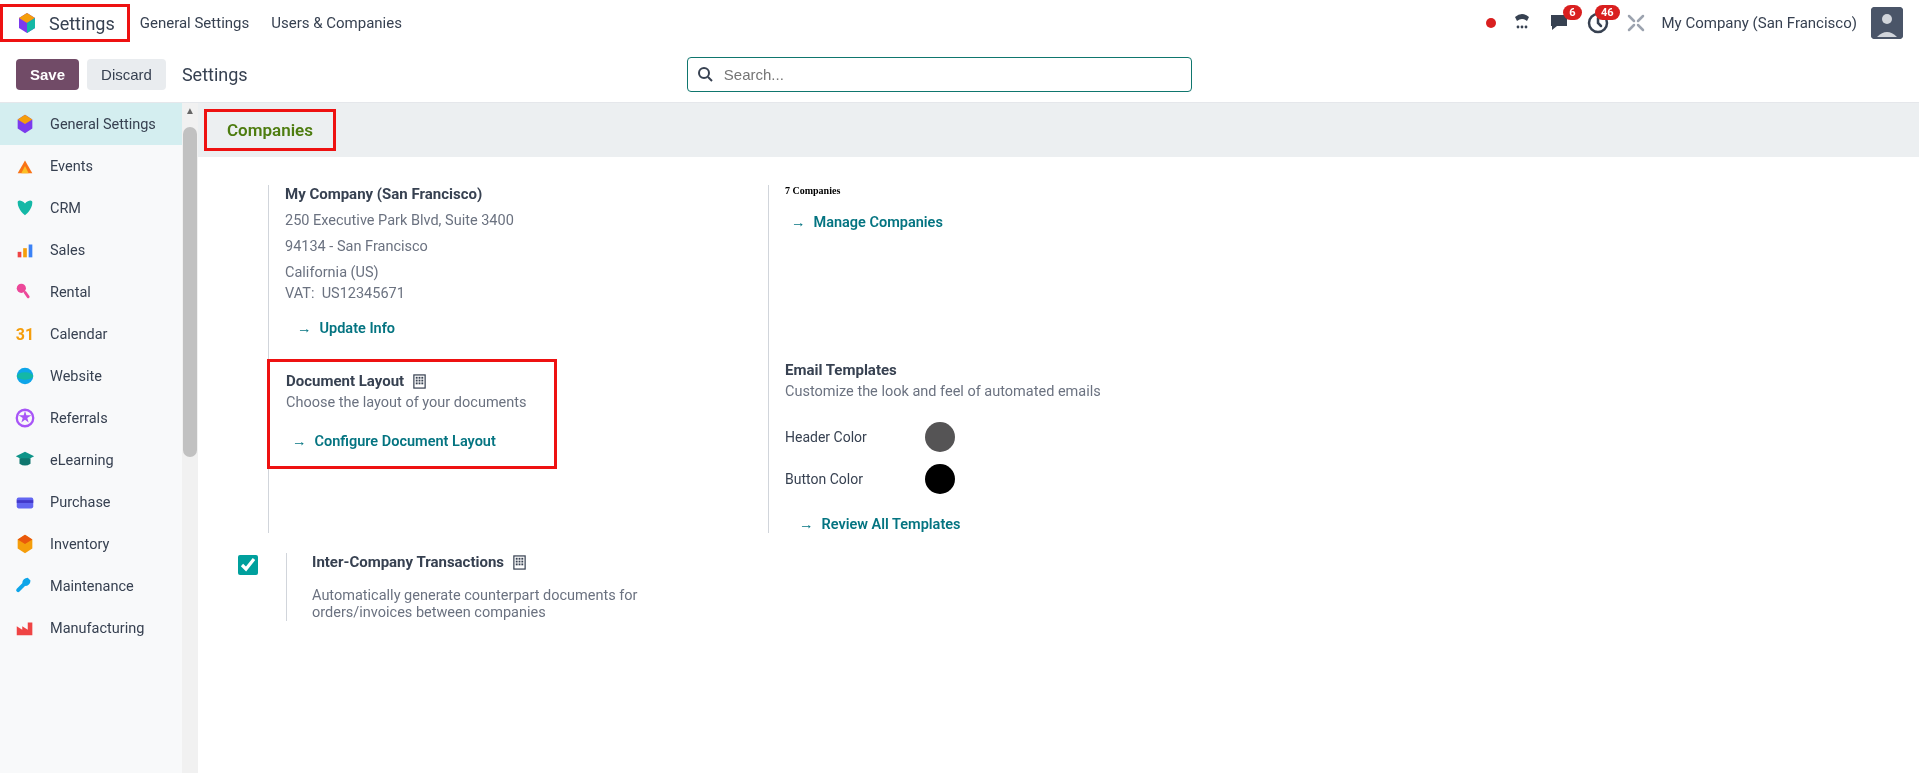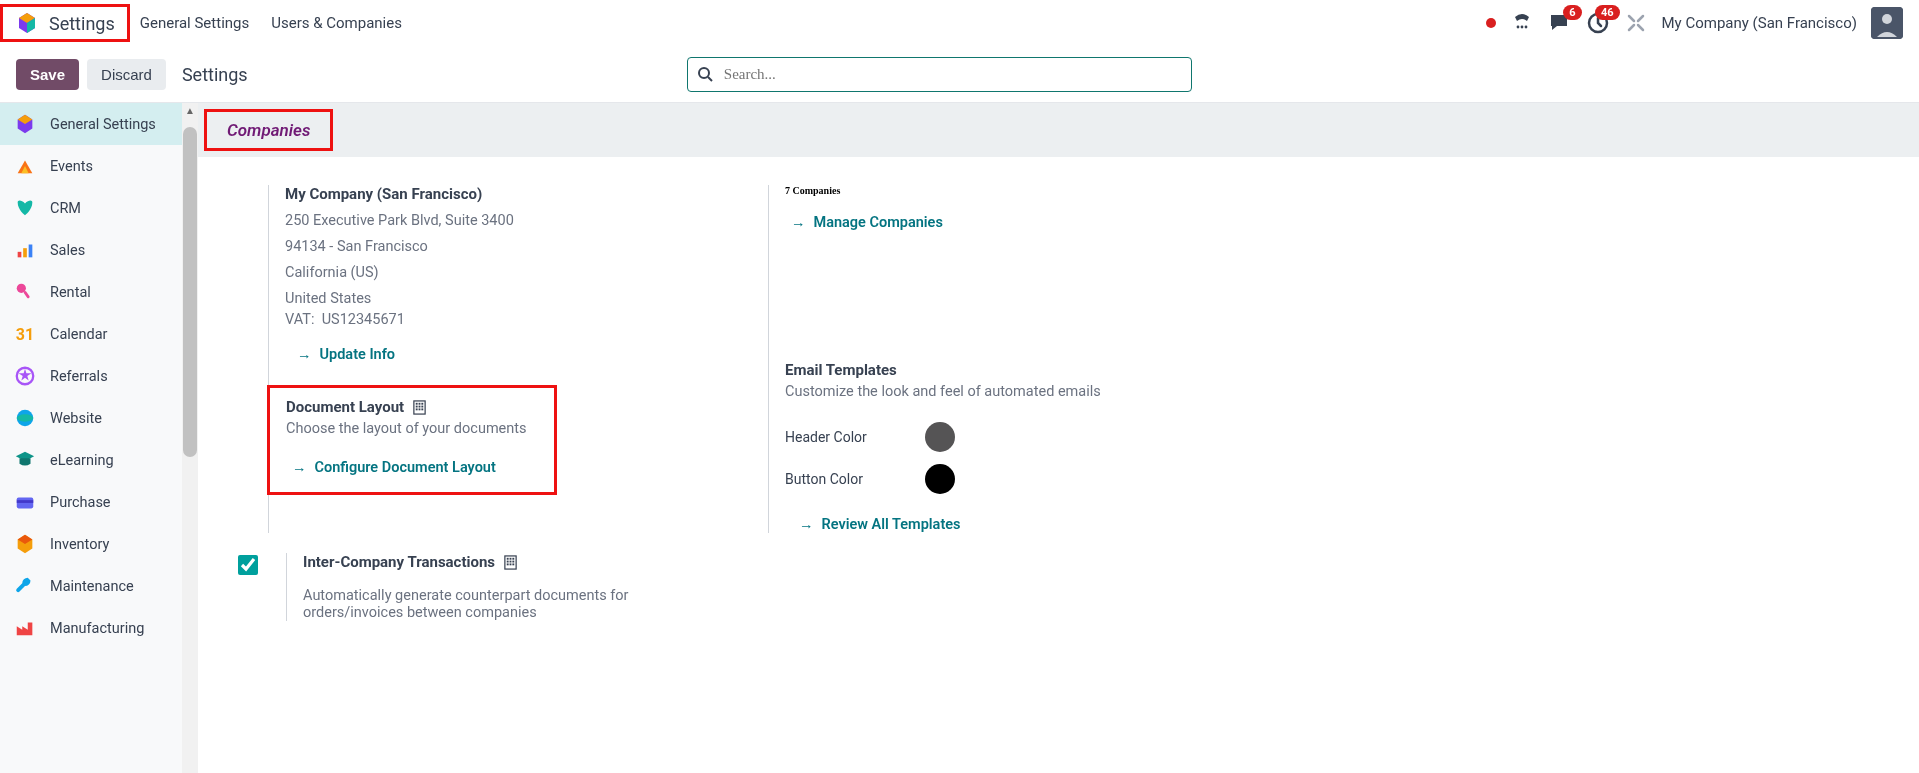--- a/index.html
+++ b/index.html
@@ -18,40 +18,40 @@
 .badge-pill { position: absolute; top: -6px; right: -10px; background: #d91f1f; color: #fff; font-size: 11px; font-weight: 700; padding: 1px 6px; border-radius: 10px; line-height: 1.2; }
 .company-name-top { font-size: 15px; color: #374151; }
 .avatar { width: 32px; height: 32px; border-radius: 4px; background: #4a5568; }
 
 
 .controlbar { display: flex; align-items: center; height: 56px; padding: 0 16px; gap: 8px; }
 .btn-save { background: #714B67; color: #fff; border: none; padding: 7px 14px; font-size: 15px; font-weight: 600; border-radius: 4px; cursor: pointer; }
 .btn-discard { background: #e9ecef; color: #374151; border: none; padding: 7px 14px; font-size: 15px; border-radius: 4px; cursor: pointer; }
 .breadcrumb-text { font-size: 18px; color: #374151; margin-left: 8px; }
 .search-wrap { margin-left: auto; margin-right: auto; position: relative; width: 505px; transform: translateX(-140px); }
-.search-input { width: 100%; padding: 8px 12px 8px 36px; border: 1px solid #0f766e; border-radius: 4px; font-size: 15px; outline: none; font-family: Liberation Serif, serif; }
+.search-input { width: 100%; padding: 8px 12px 8px 36px; border: 1px solid #0f766e; border-radius: 4px; font-size: 15px; outline: none; }
 .search-icon { position: absolute; left: 10px; top: 50%; transform: translateY(-50%); color: #374151; }
 
 
 .main { display: flex; height: calc(773px - 46px - 56px); border-top: 1px solid #e5e7eb; }
 
 
 .sidebar { width: 182px; background: #f8f9fa; overflow-y: auto; position: relative; }
 .side-item { display: flex; align-items: center; padding: 10px 14px; font-size: 14.5px; color: #374151; cursor: pointer; gap: 14px; }
 .side-item.active { background: #d4eef0; }
 .side-icon { width: 22px; height: 22px; display: flex; align-items: center; justify-content: center; font-size: 18px; }
 .scroll-track { width: 16px; background: #f1f1f1; position: absolute; right: -16px; top: 0; bottom: 0; }
 .scroll-thumb { width: 14px; margin: 0 auto; background: #c1c1c1; border-radius: 7px; height: 330px; margin-top: 10px; }
 .scroll-arrow { height: 14px; display: flex; align-items: center; justify-content: center; color: #666; font-size: 10px; }
 
 
 .content { flex: 1; overflow-y: auto; padding: 0 0 20px 0; margin-left: 16px; }
 .section-header { background: #eceff1; padding: 6px 6px; }
 .section-title-box { border: 3px solid #e11; display: inline-block; padding: 8px 20px; }
-.section-title { font-size: 17px; font-weight: 600; color: #701a75; font-style: italic; }
+.section-title { font-size: 17px; font-weight: 600; color: #4d7c0f; }
 
 .cols { display: flex; padding: 28px 10px 0 70px; gap: 20px; }
 .col-left { width: 480px; border-left: 1px solid #d1d5db; padding-left: 16px; position: relative; }
 .col-right { width: 480px; border-left: 1px solid #d1d5db; padding-left: 16px; }
 
 .company-title { font-size: 15px; font-weight: 700; color: #374151; }
 .addr-line { font-size: 14.5px; color: #6b7280; margin-top: 9px; }
 .vat-line { font-size: 14.5px; color: #6b7280; margin-top: 4px; }
 
 .link-action { display: flex; align-items: center; gap: 8px; color: #047481; font-size: 14.5px; font-weight: 600; cursor: pointer; margin-top: 18px; }
@@ -65,21 +65,21 @@
 
 .companies-count-title { font-size: 10px; font-weight: 700; color: #000000; font-family: Liberation Serif, serif; }
 
 .email-block { margin-top: 0; }
 .form-row { display: flex; align-items: center; margin-top: 22px; gap: 50px; }
 .form-label { font-size: 14px; color: #374151; width: 90px; }
 .color-swatch { width: 30px; height: 30px; border-radius: 50%; }
 
 .inter-block { display: flex; padding: 20px 10px 0 40px; gap: 14px; }
 .chk { width: 20px; height: 20px; accent-color: #00a09d; margin-top: 2px; }
-.inter-content { border-left: 1px solid #d1d5db; padding-left: 16px; width: 480px; margin-left: 14px; }
+.inter-content { border-left: 1px solid #d1d5db; padding-left: 25px; width: 480px; margin-left: 14px; }
 
 .building-icon-svg { width: 15px; height: 15px; }
 
 
 svg { display: block; }
 </style>
 </head>
 <body>
 
 <div class="topbar">
@@ -202,34 +202,34 @@
     </div>
     <div class="side-item">
       <span class="side-icon">
             <span style="font-size:16px;font-weight:700;color:#f59e0b">31</span>
           </span>
       <span>Calendar</span>
     </div>
     <div class="side-item">
       <span class="side-icon">
             <svg viewBox="0 0 24 24" width="22" height="22">
+              <circle cx="12" cy="12" r="9" fill="#0ea5e9"></circle>
+              <ellipse cx="12" cy="12" rx="9" ry="4" fill="#14b8a6"></ellipse>
+            </svg>
+          </span>
+      <span>Website</span>
+    </div>
+    <div class="side-item">
+      <span class="side-icon">
+            <svg viewBox="0 0 24 24" width="22" height="22">
               <circle cx="12" cy="12" r="9" fill="none" stroke="#a855f7" stroke-width="2.5"></circle>
               <path d="M12 4 L13.5 9 L19 9 L14.5 12 L16 17 L12 14 L8 17 L9.5 12 L5 9 L10.5 9 Z" fill="#a855f7"></path>
             </svg>
           </span>
       <span>Referrals</span>
-    </div>
-    <div class="side-item">
-      <span class="side-icon">
-            <svg viewBox="0 0 24 24" width="22" height="22">
-              <circle cx="12" cy="12" r="9" fill="#0ea5e9"></circle>
-              <ellipse cx="12" cy="12" rx="9" ry="4" fill="#14b8a6"></ellipse>
-            </svg>
-          </span>
-      <span>Website</span>
     </div>
     <div class="side-item">
       <span class="side-icon">
             <svg viewBox="0 0 24 24" width="22" height="22">
               <path d="M2 8 L12 3 L22 8 L12 13 Z" fill="#0d9488"></path>
               <path d="M6 10 V16 Q12 20 18 16 V10" fill="#0f766e"></path>
             </svg>
           </span>
       <span>eLearning</span>
     </div>
@@ -281,21 +281,20 @@
       </div>
     </div>
 
     <div class="cols">
 
       <div class="col-left">
         <div class="company-title">My Company (San Francisco)</div>
         <div class="addr-line">250 Executive Park Blvd, Suite 3400</div>
         <div class="addr-line">94134 - San Francisco</div>
         <div class="addr-line">California (US)</div>
-        <div class="addr-line">United States</div>
         <div class="vat-line">
           <span>VAT:</span>&nbsp;&nbsp;<span>US12345671</span>
         </div>
         <div class="link-action" style="margin-left:12px;">
           <span class="arrow-icon">→</span>
           <span>Update Info</span>
         </div>
 
         <div class="doclayout-box">
           <div class="heading-row">

